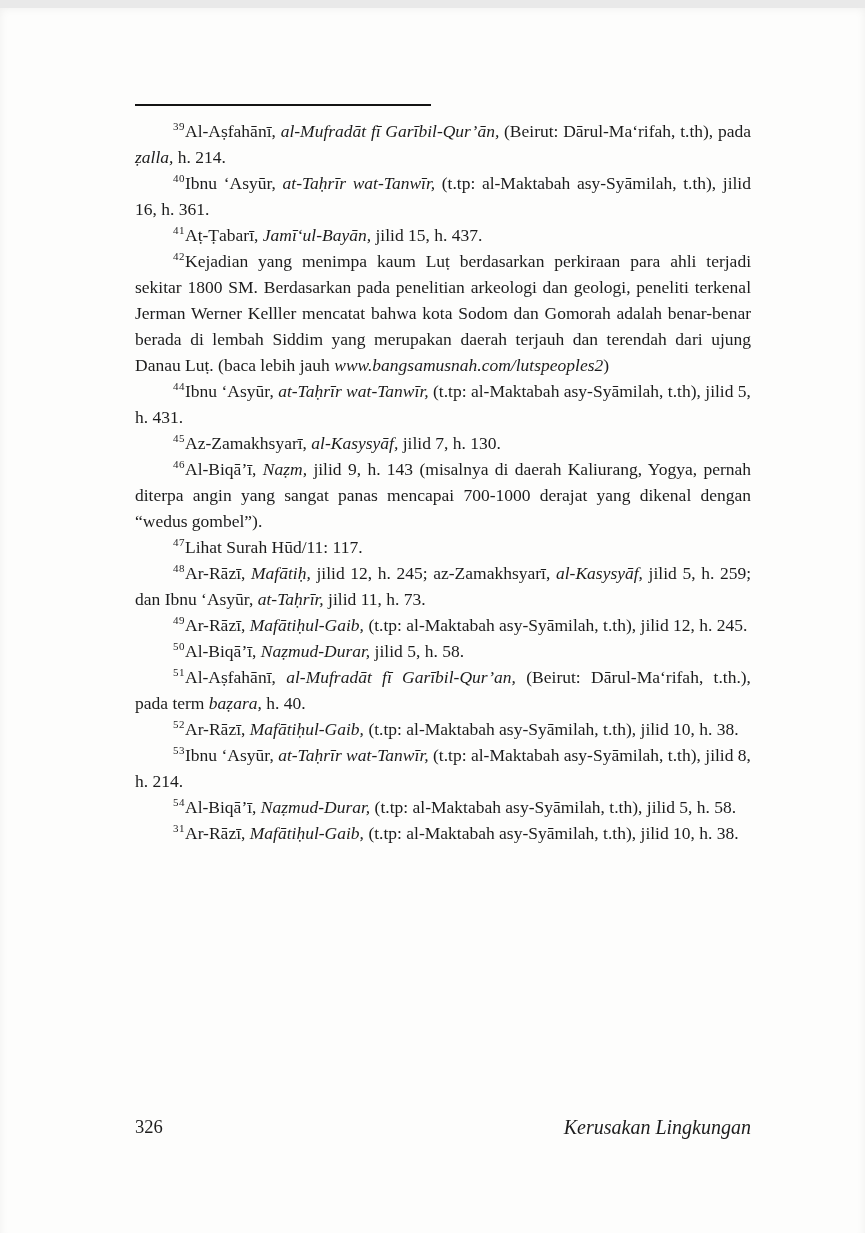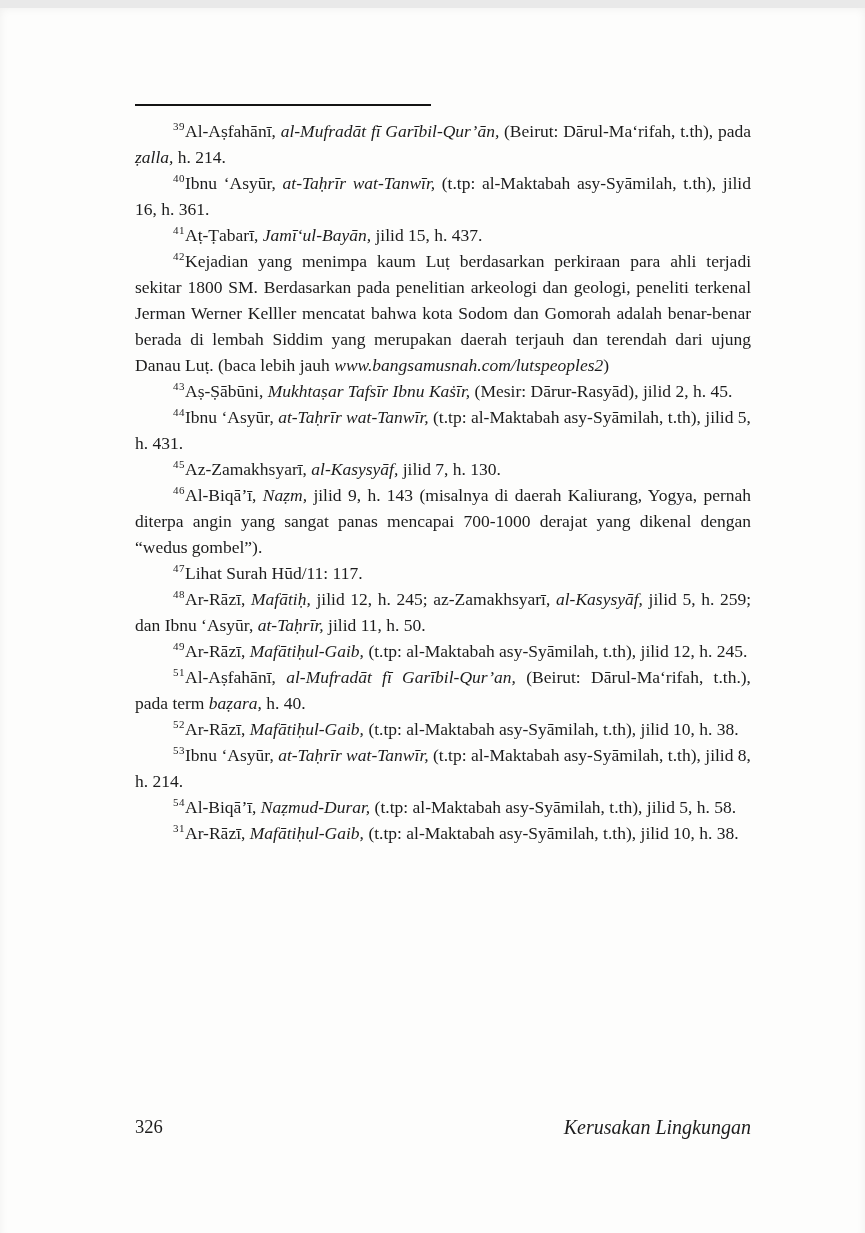--- a/index.html
+++ b/index.html
@@ -66,27 +66,27 @@
 <body>
 
 <div class="page">
   <div class="content">
     <div class="fn-separator"></div>
     <div>
         <p class="footnote"><sup>39</sup><span>Al-Aṣfahānī, </span><i>al-Mufradāt fī Garībil-Qur’ān,</i><span> (Beirut: Dārul-Ma‘rifah, t.th), pada </span><i>ẓalla,</i><span> h. 214.</span></p>
         <p class="footnote"><sup>40</sup><span>Ibnu ‘Asyūr, </span><i>at-Taḥrīr wat-Tanwīr,</i><span> (t.tp: al-Maktabah asy-Syāmilah, t.th),  jilid 16, h. 361.</span></p>
         <p class="footnote"><sup>41</sup><span>Aṭ-Ṭabarī, </span><i>Jamī‘ul-Bayān,</i><span> jilid 15, h. 437.</span></p>
         <p class="footnote"><sup>42</sup><span>Kejadian yang menimpa kaum Luṭ berdasarkan perkiraan para ahli terjadi sekitar 1800 SM. Berdasarkan pada penelitian arkeologi dan geologi, peneliti terkenal Jerman Werner Kelller mencatat bahwa kota Sodom dan Gomorah adalah benar-benar berada di lembah Siddim yang merupakan daerah terjauh dan terendah dari ujung Danau Luṭ. (baca lebih jauh </span><i>www.bangsamusnah.com/lutspeoples2</i><span>)</span></p>
-        <p class="footnote"><sup>43</sup><span>Aṣ-Ṣābūni, </span><i>Mukhtaṣar Tafsīr Ibnu Kaṡīr,</i><span> (Mesir: Dārur-Rasyād), jilid 2, h. 45.</span></p>
         <p class="footnote"><sup>44</sup><span>Ibnu ‘Asyūr, </span><i>at-Taḥrīr wat-Tanwīr,</i><span> (t.tp: al-Maktabah asy-Syāmilah, t.th), jilid 5, h. 431.</span></p>
         <p class="footnote"><sup>45</sup><span>Az-Zamakhsyarī, </span><i>al-Kasysyāf,</i><span> jilid 7, h. 130.</span></p>
         <p class="footnote"><sup>46</sup><span>Al-Biqā’ī, </span><i>Naẓm,</i><span> jilid 9, h. 143 (misalnya di daerah Kaliurang, Yogya, pernah diterpa angin yang sangat panas mencapai 700-1000 derajat yang dikenal dengan “wedus gombel”).</span></p>
         <p class="footnote"><sup>47</sup><span>Lihat Surah Hūd/11: 117.</span></p>
-        <p class="footnote"><sup>48</sup><span>Ar-Rāzī, </span><i>Mafātiḥ,</i><span> jilid 12, h. 245; az-Zamakhsyarī, </span><i>al-Kasysyāf,</i><span> jilid 5, h. 259; dan Ibnu ‘Asyūr, </span><i>at-Taḥrīr,</i><span> jilid 11, h. 50.</span></p>
+        <p class="footnote"><sup>48</sup><span>Ar-Rāzī, </span><i>Mafātiḥ,</i><span> jilid 12, h. 245; az-Zamakhsyarī, </span><i>al-Kasysyāf,</i><span> jilid 5, h. 259; dan Ibnu ‘Asyūr, </span><i>at-Taḥrīr,</i><span> jilid 11, h. 73.</span></p>
         <p class="footnote"><sup>49</sup><span>Ar-Rāzī, </span><i>Mafātiḥul-Gaib,</i><span> (t.tp: al-Maktabah asy-Syāmilah, t.th), jilid 12, h. 245.</span></p>
+        <p class="footnote"><sup>50</sup><span>Al-Biqā’ī, </span><i>Naẓmud-Durar,</i><span> jilid 5, h. 58.</span></p>
         <p class="footnote"><sup>51</sup><span>Al-Aṣfahānī, </span><i>al-Mufradāt fī Garībil-Qur’an,</i><span> (Beirut: Dārul-Ma‘rifah, t.th.), pada term </span><i>baẓara,</i><span> h. 40.</span></p>
         <p class="footnote"><sup>52</sup><span>Ar-Rāzī, </span><i>Mafātiḥul-Gaib,</i><span> (t.tp: al-Maktabah asy-Syāmilah, t.th), jilid 10, h. 38.</span></p>
         <p class="footnote"><sup>53</sup><span>Ibnu ‘Asyūr, </span><i>at-Taḥrīr wat-Tanwīr,</i><span> (t.tp: al-Maktabah asy-Syāmilah, t.th), jilid 8, h. 214.</span></p>
         <p class="footnote"><sup>54</sup><span>Al-Biqā’ī, </span><i>Naẓmud-Durar,</i><span> (t.tp: al-Maktabah asy-Syāmilah, t.th), jilid 5, h. 58.</span></p>
         <p class="footnote"><sup>31</sup><span>Ar-Rāzī, </span><i>Mafātiḥul-Gaib,</i><span> (t.tp: al-Maktabah asy-Syāmilah, t.th), jilid 10, h. 38.</span></p>
       </div>
   </div>
   <div class="footer">
     <span class="page-number">326</span>
     <span class="running-title">Kerusakan Lingkungan</span>

